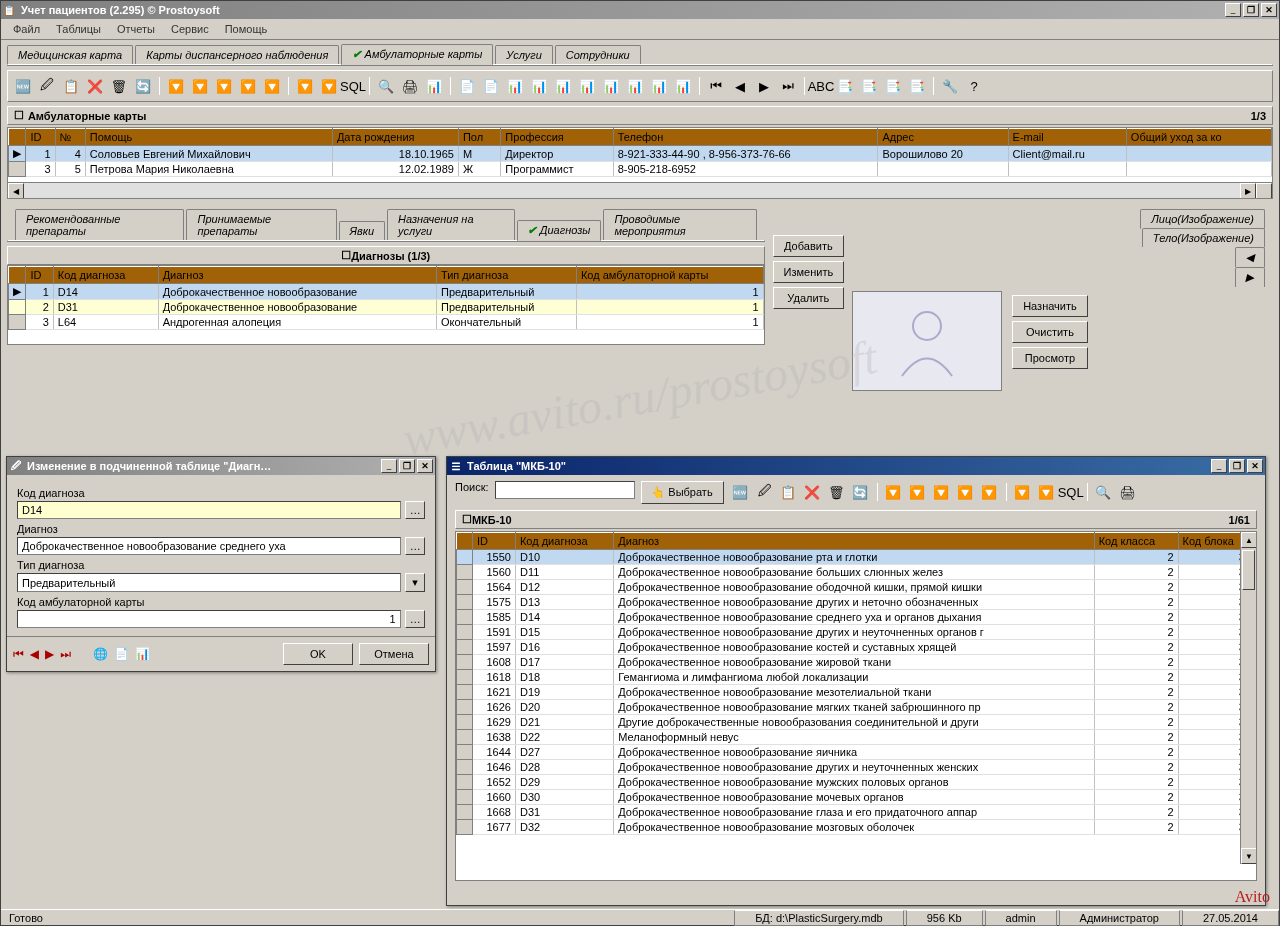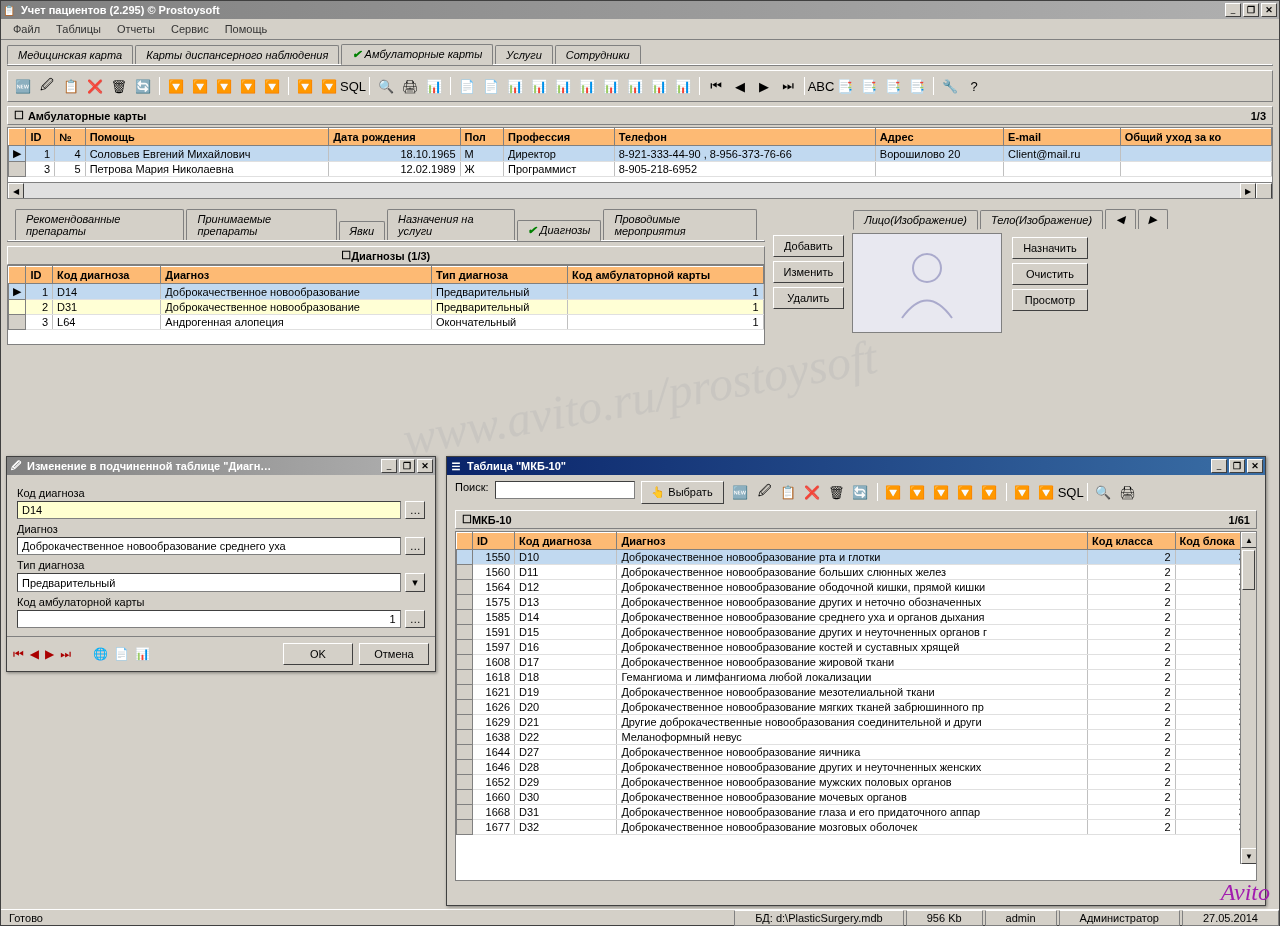--- a/index.html
+++ b/index.html
@@ -22,21 +22,21 @@
 
 .toolbar { background: #d4d0c8; padding: 4px; display: flex; align-items: center; gap: 2px; border: 1px solid #fff; border-bottom-color:#808080; border-right-color:#808080; margin: 2px 6px; flex-wrap:wrap;}
 .tbtn { width: 22px; height: 22px; display: inline-flex; align-items: center; justify-content: center; cursor: pointer; font-size: 13px; border: 1px solid transparent; }
 .tsep { width: 1px; height: 18px; background: #808080; margin: 0 3px; border-right: 1px solid #fff; }
 
 .panelhdr { background: #d4d0c8; border: 1px solid #808080; border-top-color:#fff; border-left-color:#fff; margin: 2px 6px; padding: 2px 6px; display: flex; align-items: center; font-weight: bold; font-size: 11px; }
 .panelhdr .spacer { flex:1; }
 
 .grid { margin: 0 6px; border: 1px solid #808080; background: #fff; font-size: 11px; }
 .grid table { border-collapse: collapse; width: 100%; }
-.grid th { background: #fdba74; border: 1px solid #808080; border-top-color:#fff; border-left-color:#fff; padding: 2px 4px; text-align: left; font-weight: bold; }
+.grid th { background: #a16207; border: 1px solid #808080; border-top-color:#fff; border-left-color:#fff; padding: 2px 4px; text-align: left; font-weight: normal; }
 .grid td { border-right: 1px solid #c0c0c0; border-bottom: 1px solid #e0e0e0; padding: 1px 4px; white-space: nowrap; overflow: hidden; }
 .grid tr.sel td { background: #c1d9f0; }
 .grid tr.alt td { background: #ffffd5; }
 .grid td.rh { background: #d4d0c8; width: 16px; border:1px solid #808080; text-align:center; }
 .grid td.num { text-align: right; }
 
 .scroll-v { position:absolute; right:0; top:0; bottom:16px; width:16px; background:#d4d0c8; border-left:1px solid #808080;}
 .scroll-v .btn,.scroll-h .btn{width:16px;height:16px;background:#d4d0c8;border:1px solid #fff;border-right-color:#404040;border-bottom-color:#404040;font-size:8px;display:flex;align-items:center;justify-content:center;}
 .scroll-h {position:absolute;left:0;right:0;bottom:0;height:16px;background:#d4d0c8;border-top:1px solid #808080;display:flex;}
 
@@ -49,21 +49,21 @@
 .label { font-size: 11px; margin: 4px 0 2px 0; display:block; }
 
 .statusbar { position:absolute; left:0; right:0; bottom:0; height:16px; background:#d4d0c8; border-top:1px solid #fff; display:flex; align-items:center; font-size:11px; }
 .statusbar .cell { border:1px solid #808080; border-top-color:#fff; padding:1px 20px; margin-left:2px; }
 
 .subwin { position: absolute; box-shadow: 1px 1px 3px rgba(0,0,0,.4); }
 .navbtns { display:flex; gap:6px; align-items:center; padding:6px; }
 .navbtns span{cursor:pointer;font-size:12px;}
 
 .watermark{position:absolute;left:0;right:0;top:40%;font-size:48px;color:rgba(180,180,180,.35);text-align:center;transform:rotate(-10deg);pointer-events:none;font-style:italic;font-family:Georgia,serif;}
-.avito{position:absolute;right:10px;bottom:20px;color:#a21caf;font-style:italic;font-size:24px;font-family:Georgia;}
+.avito{position:absolute;right:10px;bottom:20px;color:#b91c1c;font-size:16px;font-family:Georgia;}
 .sidecol{display:flex;flex-direction:column;gap:4px;padding:4px;}
 .imgph{width:150px;height:100px;background:#e8e8f0;border:1px solid #808080;display:flex;align-items:center;justify-content:center;}
 </style>
 </head>
 <body>
 
 <div class="window" style="position:absolute;left:0;top:0;width:1280px;height:926px;">
   <div class="titlebar inactive">
     <span class="icon">📋</span>
     <span>Учет пациентов (2.295) © Prostoysoft</span>
@@ -249,21 +249,21 @@
             </tbody>
           </table>
       </div>
     </div>
     <div class="sidecol" style="padding-top:30px;">
       <div class="btn3d">Добавить</div>
       <div class="btn3d">Изменить</div>
       <div class="btn3d">Удалить</div>
     </div>
     <div style="flex:1;">
-      <div class="tabrow" id="imgtabs" style="padding-left:1px;">
+      <div class="tabrow" id="imgtabs" style="padding-left:1px;flex-direction:column;">
           <div class="tab active">Лицо(Изображение)</div>
           <div class="tab">Тело(Изображение)</div>
           <div class="tab">◀</div>
           <div class="tab">▶</div>
         </div>
       <div style="display:flex;gap:6px;margin-top:4px;">
         <div class="imgph">
           <svg width="80" height="80">
               <circle cx="40" cy="25" r="14" fill="none" stroke="#aac" stroke-width="2"></circle>
               <path d="M15 75 Q40 40 65 75" fill="none" stroke="#aac" stroke-width="2"></path>

